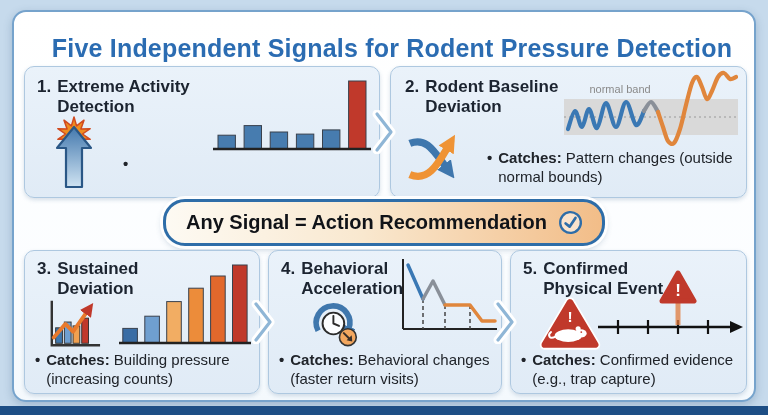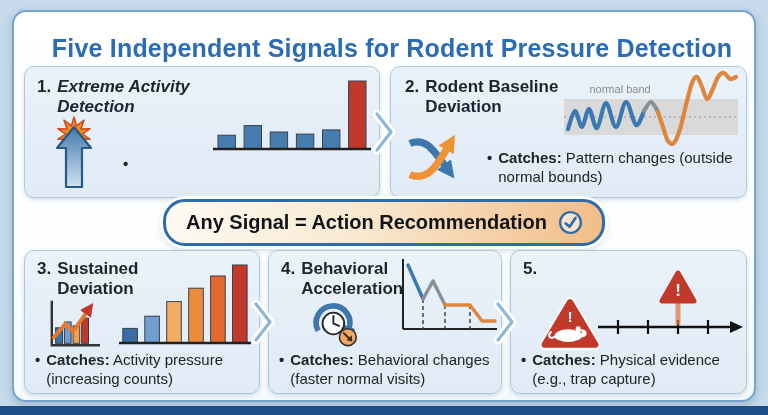--- a/index.html
+++ b/index.html
@@ -30,21 +30,21 @@
     box-sizing:border-box;
   }
   .p1{left:10px;top:54px;width:356px;height:132px;}
   .p2{left:376px;top:54px;width:357px;height:132px;}
   .p3{left:10px;top:238px;width:236px;height:144px;}
   .p4{left:254px;top:238px;width:234px;height:144px;}
   .p5{left:496px;top:238px;width:237px;height:144px;}
   .phead{position:absolute;display:flex;align-items:flex-start;color:#1c2430;
     font-size:17px;font-weight:bold;line-height:1.18;}
   .pnum{margin-right:6px;}
-  .p1 .phead{left:12px;top:10px;} .p1 .ptitle{width:150px;font-style:italic;}
+  .p1 .phead{left:12px;top:10px;} .p1 .ptitle{width:150px;}
   .p2 .phead{left:14px;top:10px;} .p2 .ptitle{width:160px;}
   .p3 .phead{left:12px;top:8px;}  .p3 .ptitle{width:112px;}
   .p4 .phead{left:12px;top:8px;}  .p4 .ptitle{width:132px;}
   .p5 .phead{left:12px;top:8px;}  .p5 .ptitle{width:142px;}
   .chart{position:absolute;}
   .c1{right:6px;top:6px;width:162px;height:82px;}
   .c2{right:4px;top:2px;width:182px;height:98px;}
   .c3{right:6px;top:6px;width:136px;height:92px;}
   .c4{right:2px;top:4px;width:106px;height:82px;}
   .c5{right:0px;top:8px;width:152px;height:88px;}
@@ -175,21 +175,21 @@
         <path d="M8,6 L8,52 L58,52" fill="none" stroke="#333" stroke-width="2.5"></path>
         <rect x="12" y="34" width="7" height="16" fill="#3f77ad" stroke="#333" stroke-width="1"></rect>
         <rect x="21" y="28" width="7" height="22" fill="#6f9fd0" stroke="#333" stroke-width="1"></rect>
         <rect x="30" y="32" width="7" height="18" fill="#f0a050" stroke="#333" stroke-width="1"></rect>
         <rect x="39" y="24" width="7" height="26" fill="#c0392b" stroke="#333" stroke-width="1"></rect>
         <path d="M10,44 L22,30 L30,38 L44,18" fill="none" stroke="#e8792c" stroke-width="4" stroke-linecap="round" stroke-linejoin="round" marker-end="url(#mRed)"></path>
       </svg>
       <div class="bullet b3">
         <span class="dot">•</span>
         <span class="btext"><b>Catches:</b>
-          <span>Activity pressure (increasing counts)</span></span>
+          <span>Building pressure (increasing counts)</span></span>
       </div>
     </section>
 
     <section class="panel p4">
       <div class="phead">
         <span class="pnum">4.</span>
         <span class="ptitle">Behavioral Acceleration</span>
       </div>
       <svg class="chart c4" viewBox="0 0 106 82">
           <line x1="10" y1="4" x2="10" y2="74" stroke="#222" stroke-width="2"></line>
@@ -210,27 +210,28 @@
         <path d="M12,42 A21,21 0 1 1 50,40" fill="none" stroke="#3f77ad" stroke-width="7" marker-end="url(#mBlue2)"></path>
         <circle cx="31" cy="33" r="13.5" fill="#fbfdff" stroke="#2b2b2b" stroke-width="2.4"></circle>
         <path d="M31,33 L31,23.5 M31,33 L38,36" fill="none" stroke="#2b2b2b" stroke-width="2.4" stroke-linecap="round"></path>
         <circle cx="49" cy="50" r="10.5" fill="#f3a75f" stroke="#333" stroke-width="2"></circle>
         <path d="M44,45 L52.5,53.5" stroke="#3a2f28" stroke-width="2.6" stroke-linecap="round"></path>
         <polygon points="54.5,55.5 47.5,53.8 53.8,47.5" fill="#3a2f28"></polygon>
       </svg>
       <div class="bullet b4">
         <span class="dot">•</span>
         <span class="btext"><b>Catches:</b>
-          <span>Behavioral changes (faster normal visits)</span></span>
+          <span>Behavioral changes (faster return visits)</span></span>
       </div>
     </section>
 
     <section class="panel p5">
       <div class="phead">
         <span class="pnum">5.</span>
+        <span class="ptitle">Confirmed Physical Event</span>
       </div>
       <svg class="chart c5" viewBox="0 0 152 88">
           <line x1="4" y1="68" x2="138" y2="68" stroke="#111" stroke-width="2.5"></line>
           <polygon points="136,62 149,68 136,74" fill="#111"></polygon>
           <line x1="24" y1="61" x2="24" y2="75" stroke="#111" stroke-width="2.2"></line>
           <line x1="54" y1="61" x2="54" y2="75" stroke="#111" stroke-width="2.2"></line>
           <line x1="84" y1="61" x2="84" y2="75" stroke="#111" stroke-width="2.2"></line>
           <line x1="114" y1="61" x2="114" y2="75" stroke="#111" stroke-width="2.2"></line>
           <line x1="84" y1="66" x2="84" y2="42" stroke="#e07a3c" stroke-width="5" opacity="0.75"></line>
           <polygon points="84,14 100,42 68,42" fill="#c0392b" stroke="#c0392b" stroke-width="5" stroke-linejoin="round"></polygon>
@@ -242,21 +243,21 @@
         <text x="34" y="30" text-anchor="middle" fill="#ffffff" font-size="17" font-weight="bold">!</text>
         <ellipse cx="32" cy="45" rx="15" ry="7" fill="#ffffff"></ellipse>
         <ellipse cx="46" cy="42.5" rx="6.5" ry="4.5" fill="#ffffff"></ellipse>
         <circle cx="43" cy="37.5" r="2.8" fill="#ffffff"></circle>
         <circle cx="46.5" cy="41" r="1" fill="#c0392b"></circle>
         <path d="M18,46 C11,50 9,44 13,41" fill="none" stroke="#ffffff" stroke-width="2.2" stroke-linecap="round"></path>
       </svg>
       <div class="bullet b5">
         <span class="dot">•</span>
         <span class="btext"><b>Catches:</b>
-          <span>Physical evidence (e.g., trap capture)</span></span>
+          <span>Confirmed evidence (e.g., trap capture)</span></span>
       </div>
     </section>
 
     <svg class="chev chev1" viewBox="0 0 26 44">
       <path d="M5,4 L19,22 L5,40" fill="none" stroke="#ffffff" stroke-width="9" stroke-linecap="round" stroke-linejoin="round"></path>
       <path d="M5,4 L19,22 L5,40" fill="none" stroke="#8fb6d6" stroke-width="3.2" stroke-linecap="round" stroke-linejoin="round"></path>
     </svg>
     <svg class="chev chev2" viewBox="0 0 26 44">
       <path d="M5,4 L19,22 L5,40" fill="none" stroke="#ffffff" stroke-width="9" stroke-linecap="round" stroke-linejoin="round"></path>
       <path d="M5,4 L19,22 L5,40" fill="none" stroke="#8fb6d6" stroke-width="3.2" stroke-linecap="round" stroke-linejoin="round"></path>

